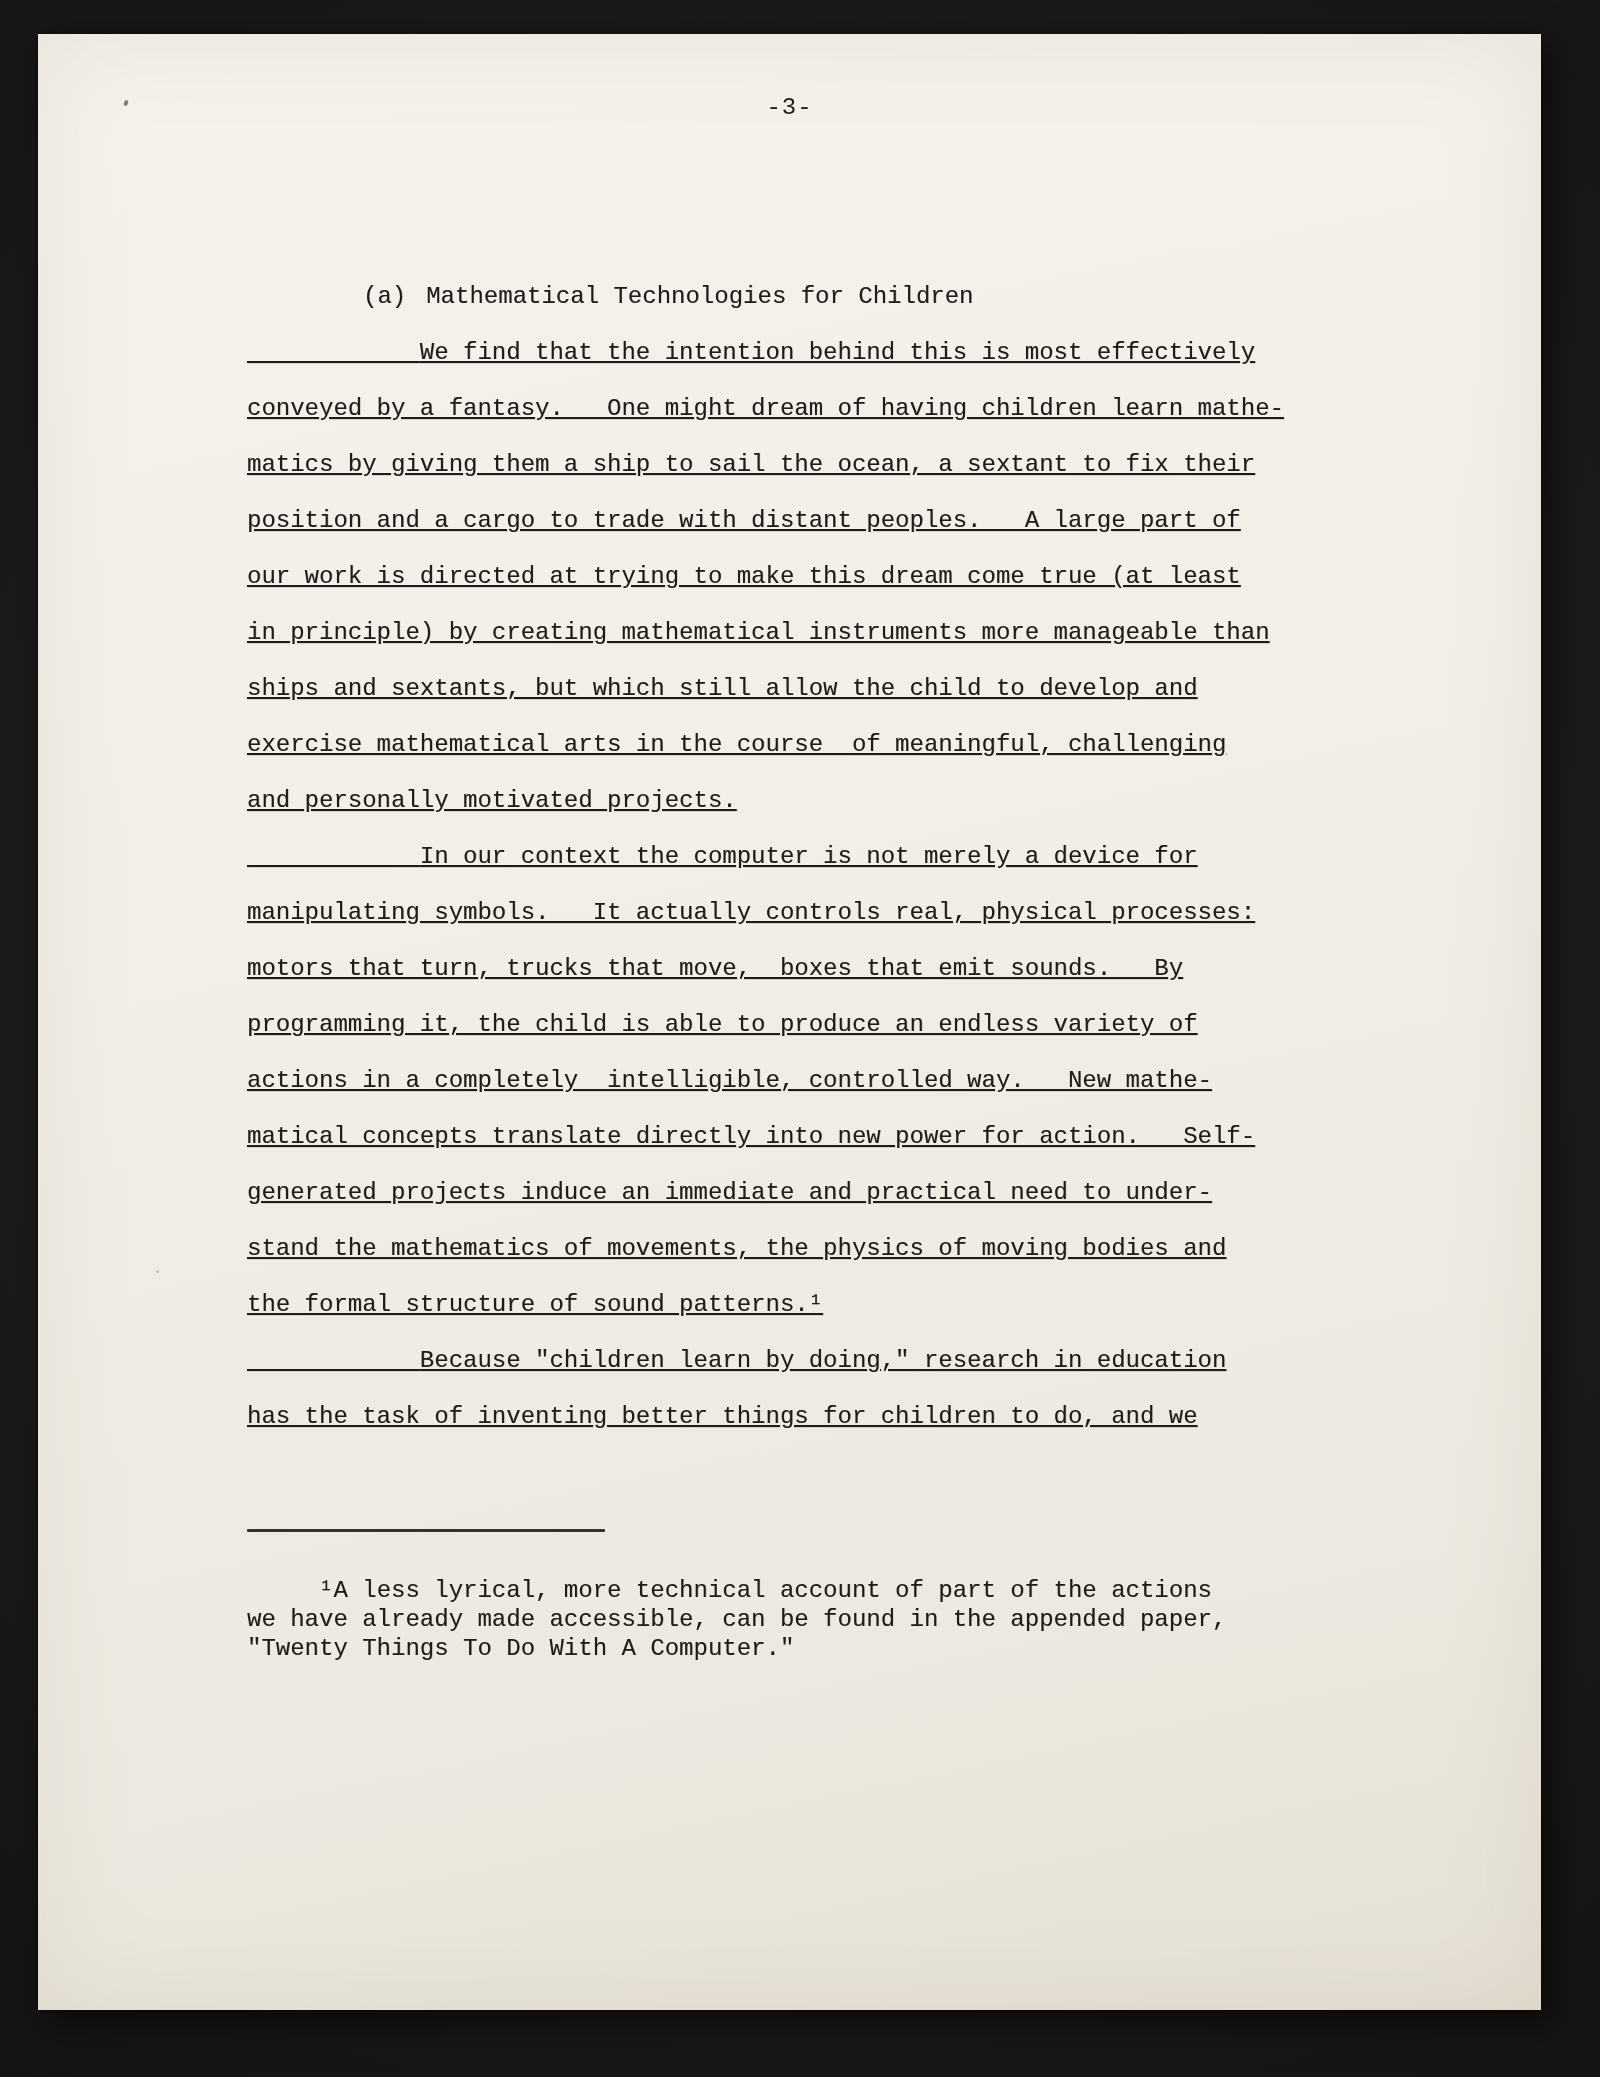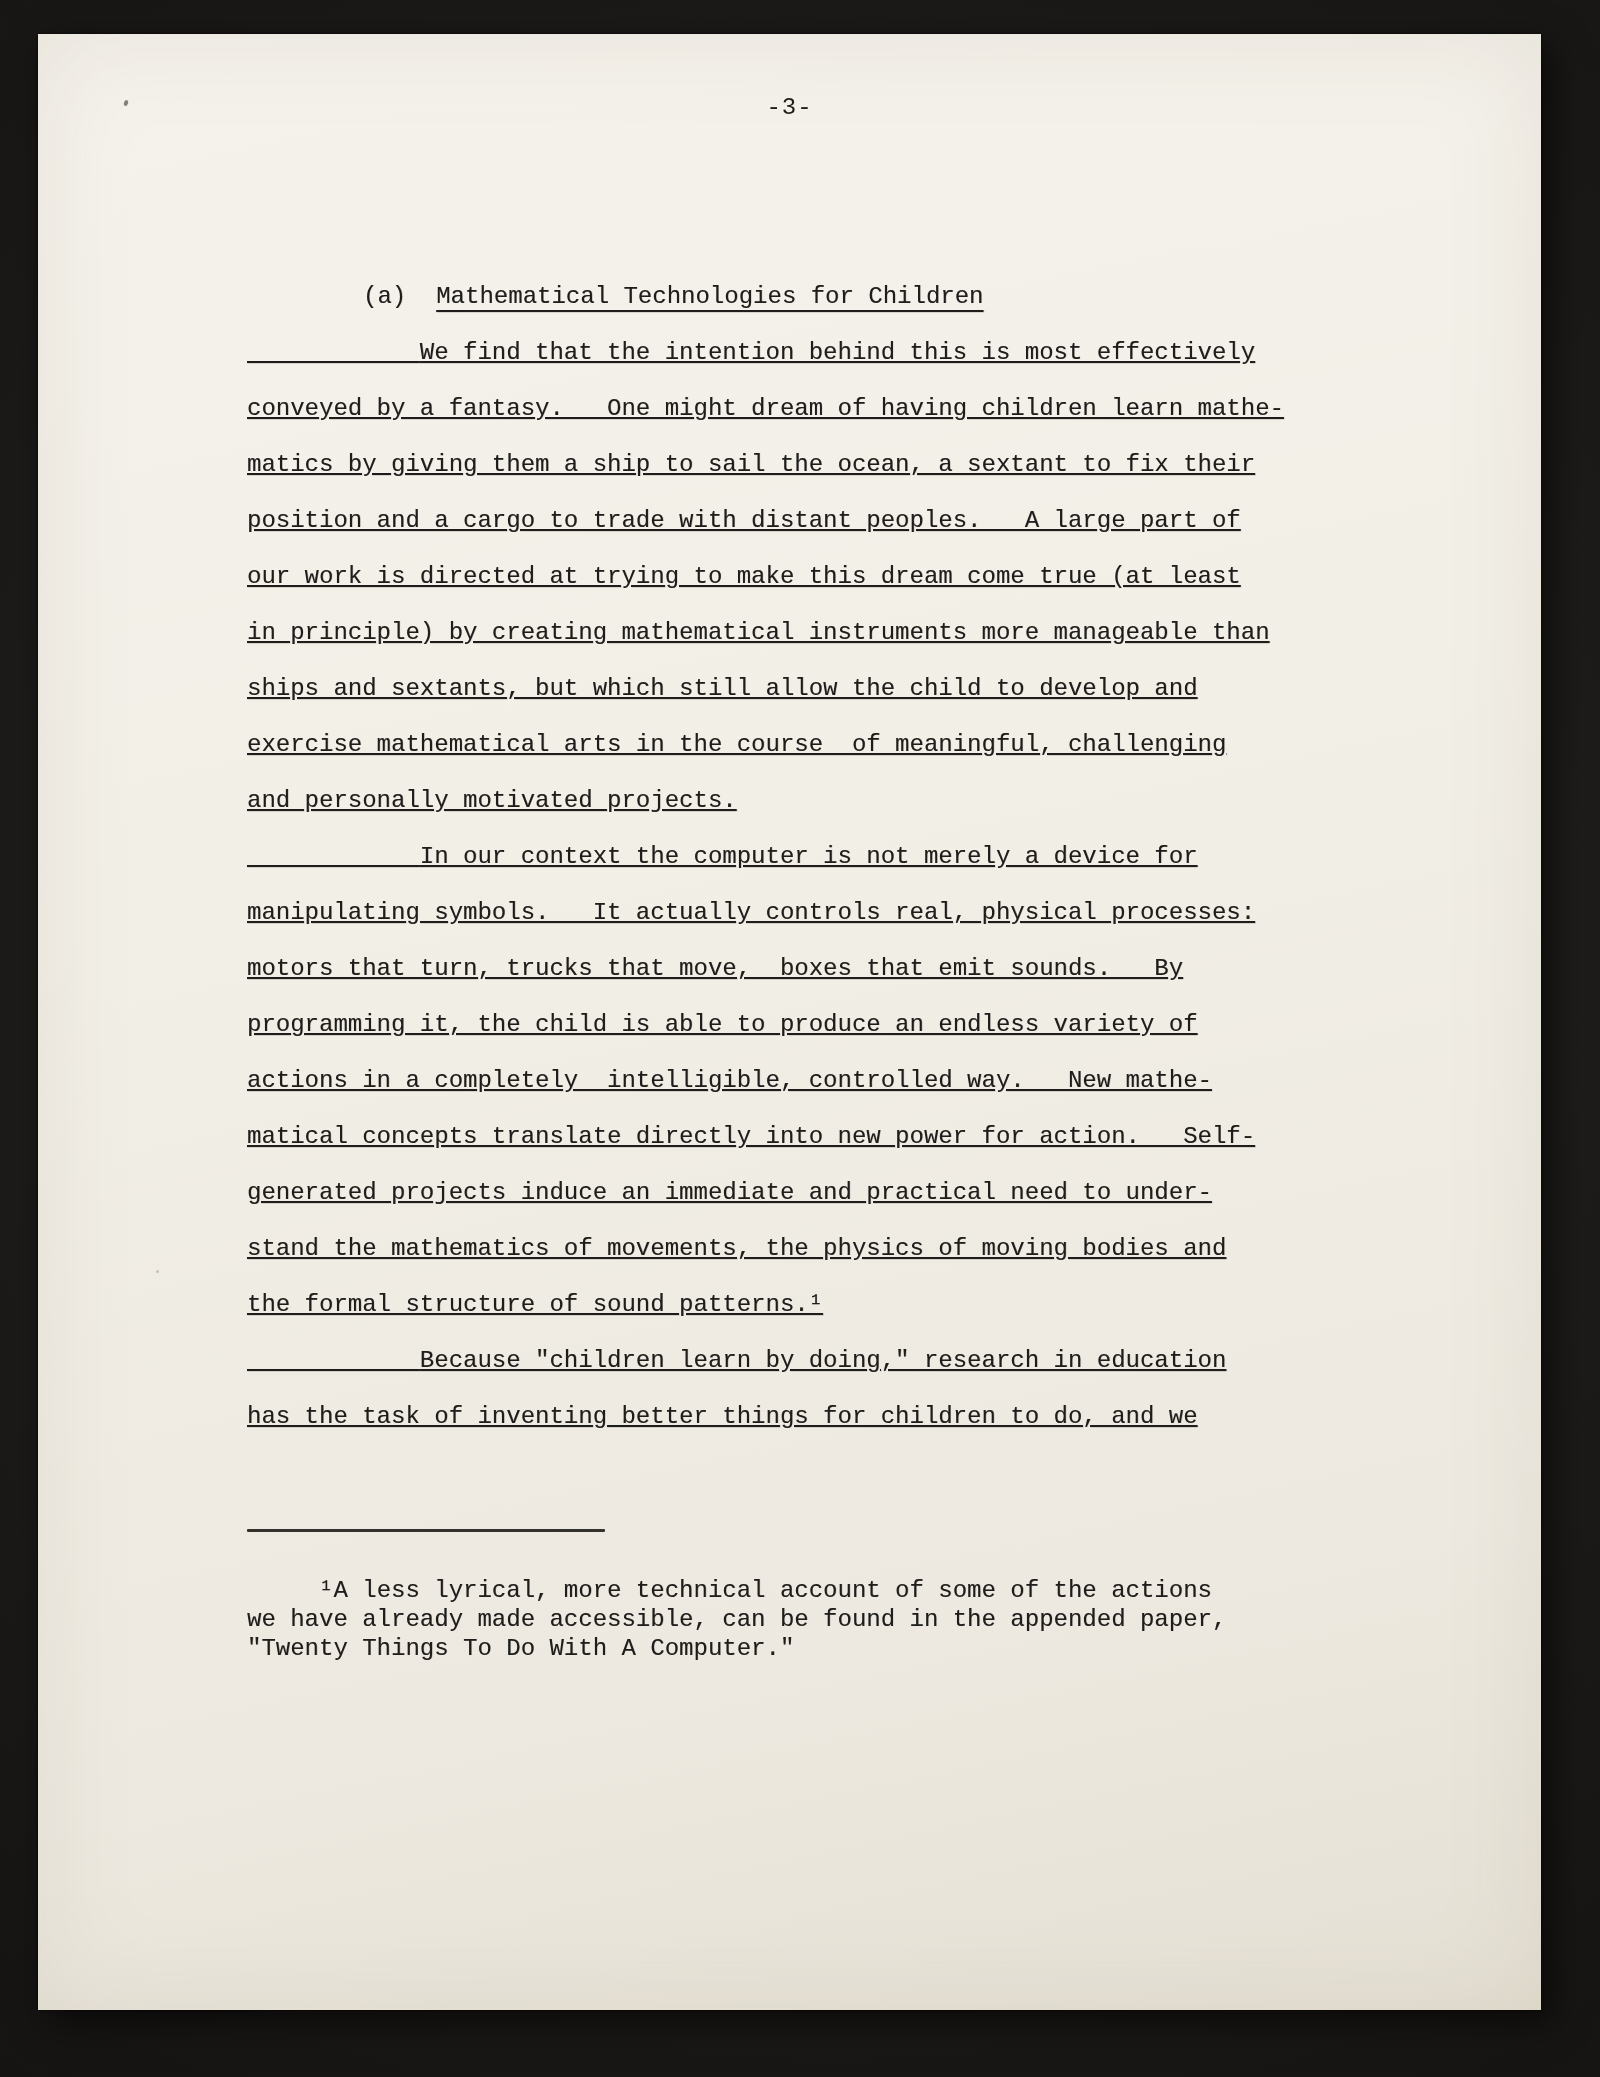--- a/index.html
+++ b/index.html
@@ -30,22 +30,21 @@
     font-size: 24px; letter-spacing: 1px;
   }
   .content { padding: 0 150px 0 209px; }
   .heading {
     margin-left: 116px; margin-top: 148px;
     font-size: 24px; line-height: 56px; white-space: nowrap;
     text-shadow: 0.4px 0.4px 0 rgba(30,30,27,0.35);
   }
   .heading.heading-b { margin-top: 0; }
   .heading .title {
-    margin-left: 30px;
-    text-decoration: underline;
+    margin-left: 20px;
     text-underline-offset: 7px;
     text-decoration-thickness: 2px;
   }
   .para {
     font-size: 24px; line-height: 56px; white-space: pre-wrap;
     text-shadow: 0.4px 0.4px 0 rgba(30,30,27,0.35);
     text-decoration: underline;
   }
   .footnote-rule {
     margin-top: 84px; width: 358px; height: 3px;
@@ -91,19 +90,19 @@
 generated projects induce an immediate and practical need to under-
 stand the mathematics of movements, the physics of moving bodies and
 the formal structure of sound patterns.¹</div>
 
 
       <div class="para">            Because "children learn by doing," research in education
 has the task of inventing better things for children to do, and we</div>
 
       <div class="footnote-rule"></div>
 
-      <div class="footnote">     ¹A less lyrical, more technical account of some of the actions
+      <div class="footnote">     ¹A less lyrical, more technical account of part of the actions
 we have already made accessible, can be found in the appended paper,
 "Twenty Things To Do With A Computer."</div>
 
     </div>
   </div>
 </div>
 
 </body></html>

